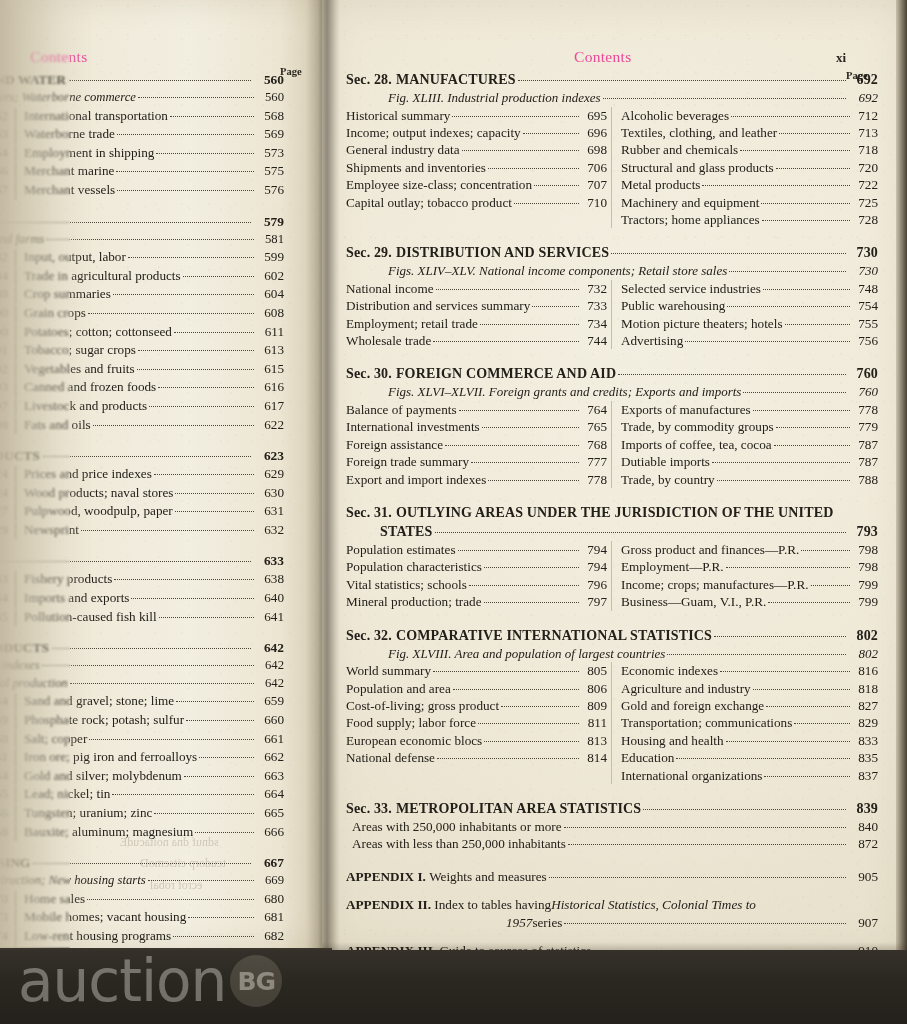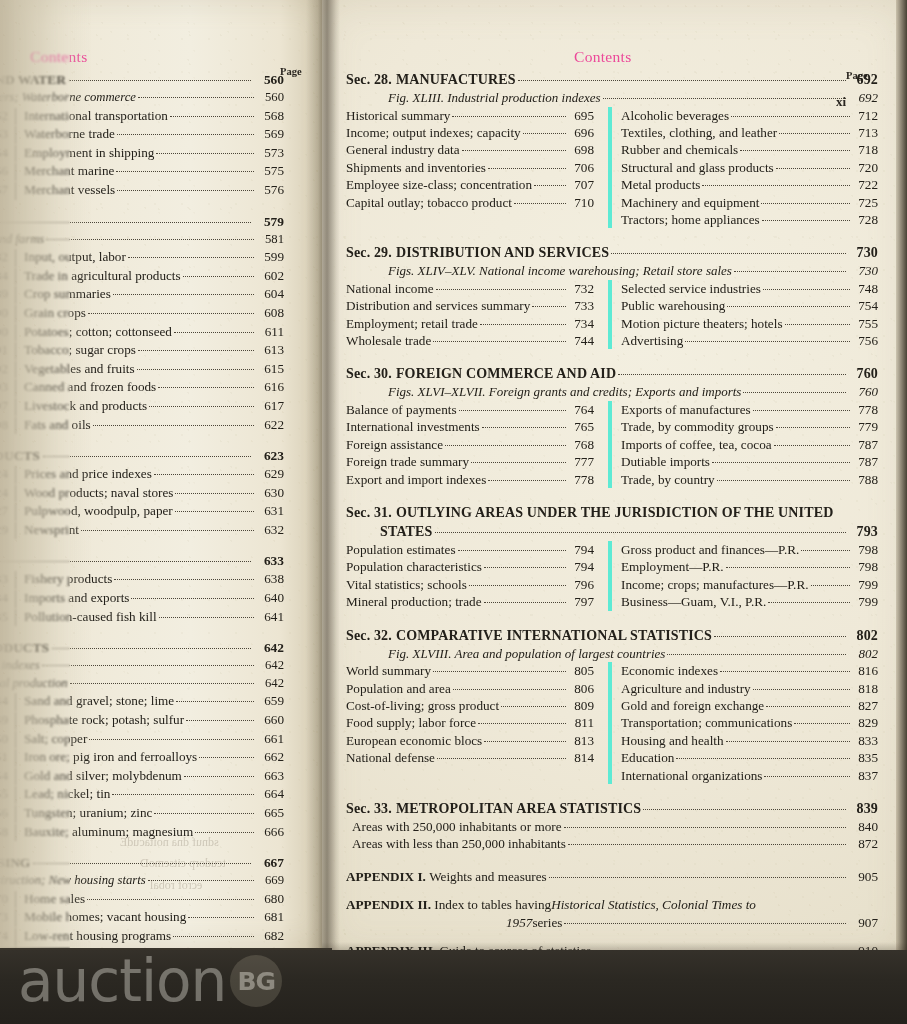--- a/index.html
+++ b/index.html
@@ -145,23 +145,23 @@
     position: absolute;
     left: 346px; top: 70px; width: 532px;
   }
   .block { margin-bottom: 15px; }
   .twocol {
     display: flex;
     gap: 0;
   }
   .twocol .colA {
     width: 266px;
-    padding-right: 14px;
+    padding-right: 4px;
     box-sizing: border-box;
-    border-right: 4px solid #5eead4;
+    border-right: 1px solid #5eead4;
   }
   .twocol .colB {
     width: 266px;
     padding-left: 9px;
     box-sizing: border-box;
   }
   .twocol .row .pg { width: 26px; }
   .sec-head .pg { width: 30px; }
   .fig .pg { width: 30px; }
   .fig.indent { padding-left: 42px; }
@@ -667,21 +667,21 @@
   <div class="left-blur-mask"></div>
   <div class="left-fade"></div>
 
   <div class="ghost" style="left:120px; top:835px;">sdnuf dna noitacudE</div>
   <div class="ghost" style="left:140px; top:856px;">tcudorp citsemoD</div>
   <div class="ghost" style="left:150px; top:878px;">ecrof robal</div>
 
   <div class="gutter"></div>
 
   <div class="running-head" style="left:574px; top:48px;">Contents</div>
-  <div class="folio" style="left:836px; top:50px;margin-top:44px;">xi</div>
+  <div class="folio" style="left:836px; top:50px;">xi</div>
   <div class="page-col-label" style="left:846px; top:70px;">Page</div>
 
   <div id="right-col">
       <div class="block">
         <div class="row sec-head">
           <span class="sec-num">Sec. 28.</span>
           <span class="sec-title">MANUFACTURES</span>
           <span class="leader"></span>
           <span class="pg">692</span>
         </div>
@@ -763,21 +763,21 @@
         </div>
       </div>
       <div class="block">
         <div class="row sec-head">
           <span class="sec-num">Sec. 29.</span>
           <span class="sec-title">DISTRIBUTION AND SERVICES</span>
           <span class="leader"></span>
           <span class="pg">730</span>
         </div>
         <div class="row fig indent">
-          <span class="txt">Figs. XLIV–XLV. National income warehousing; Retail store sales</span>
+          <span class="txt">Figs. XLIV–XLV. National income components; Retail store sales</span>
           <span class="leader"></span>
           <span class="pg">730</span>
         </div>
         <div class="twocol">
           <div class="colA">
             <div class="row">
               <span class="txt">National income</span>
               <span class="leader"></span>
               <span class="pg">732</span>
             </div>

